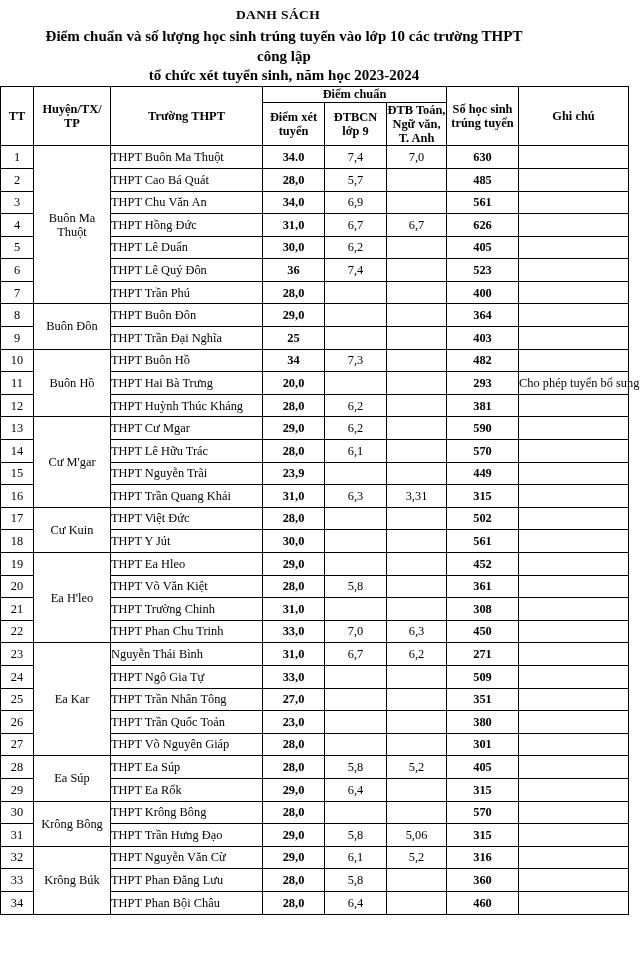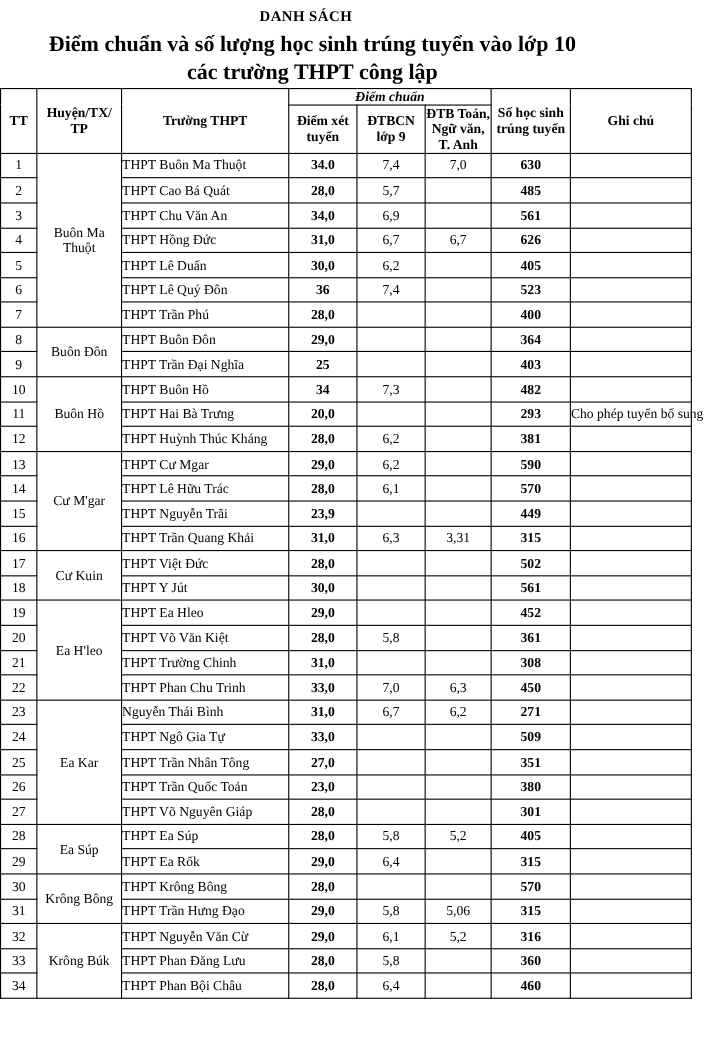--- a/index.html
+++ b/index.html
@@ -28,21 +28,21 @@
     padding-top: 7px;
   }
   .doc-title {
     font-weight: bold;
     font-size: 13.5px;
     letter-spacing: 0.4px;
     line-height: 1.25;
   }
   .doc-subtitle {
     font-weight: bold;
-    font-size: 20px;
+    font-size: 15px;
     line-height: 1.32;
     margin-top: 3px;
     padding: 0 18px;
     margin-left: 12px;
   }
   .doc-subtitle .line2 {
     display: block;
   }
   .doc-attach {
     font-style: italic;
@@ -68,21 +68,20 @@
     line-height: 1.15;
   }
   thead th {
     font-weight: bold;
     text-align: center;
     padding: 2px 1px;
   }
   .th-group {
     font-size: 13px;
     padding: 3px 0 3px 0;
-    font-style: italic;
   }
   .th-tt      { width: 33px; }
   .th-dist    { width: 77px; }
   .th-school  { width: 152px; }
   .th-dxt     { width: 62px; }
   .th-dtbcn   { width: 62px; }
   .th-dtb     { width: 60px; }
   .th-count   { width: 72px; }
   .th-note    { width: 110px; }
 
@@ -120,20 +119,21 @@
 </style>
 </head>
 <body>
 
 <div class="page">
 
   <div class="doc-header">
     <div class="doc-title">DANH SÁCH</div>
     <div class="doc-subtitle">
       <span>Điểm chuẩn và số lượng học sinh trúng tuyển vào lớp 10 các trường THPT công lập</span>
+      <span class="line2">tổ chức xét tuyển sinh, năm học 2023-2024</span>
     </div>
   </div>
 
   <table class="sheet">
     <colgroup>
       <col class="th-tt">
         <col class="th-dist">
         <col class="th-school">
       <col class="th-dxt">
         <col class="th-dtbcn">

